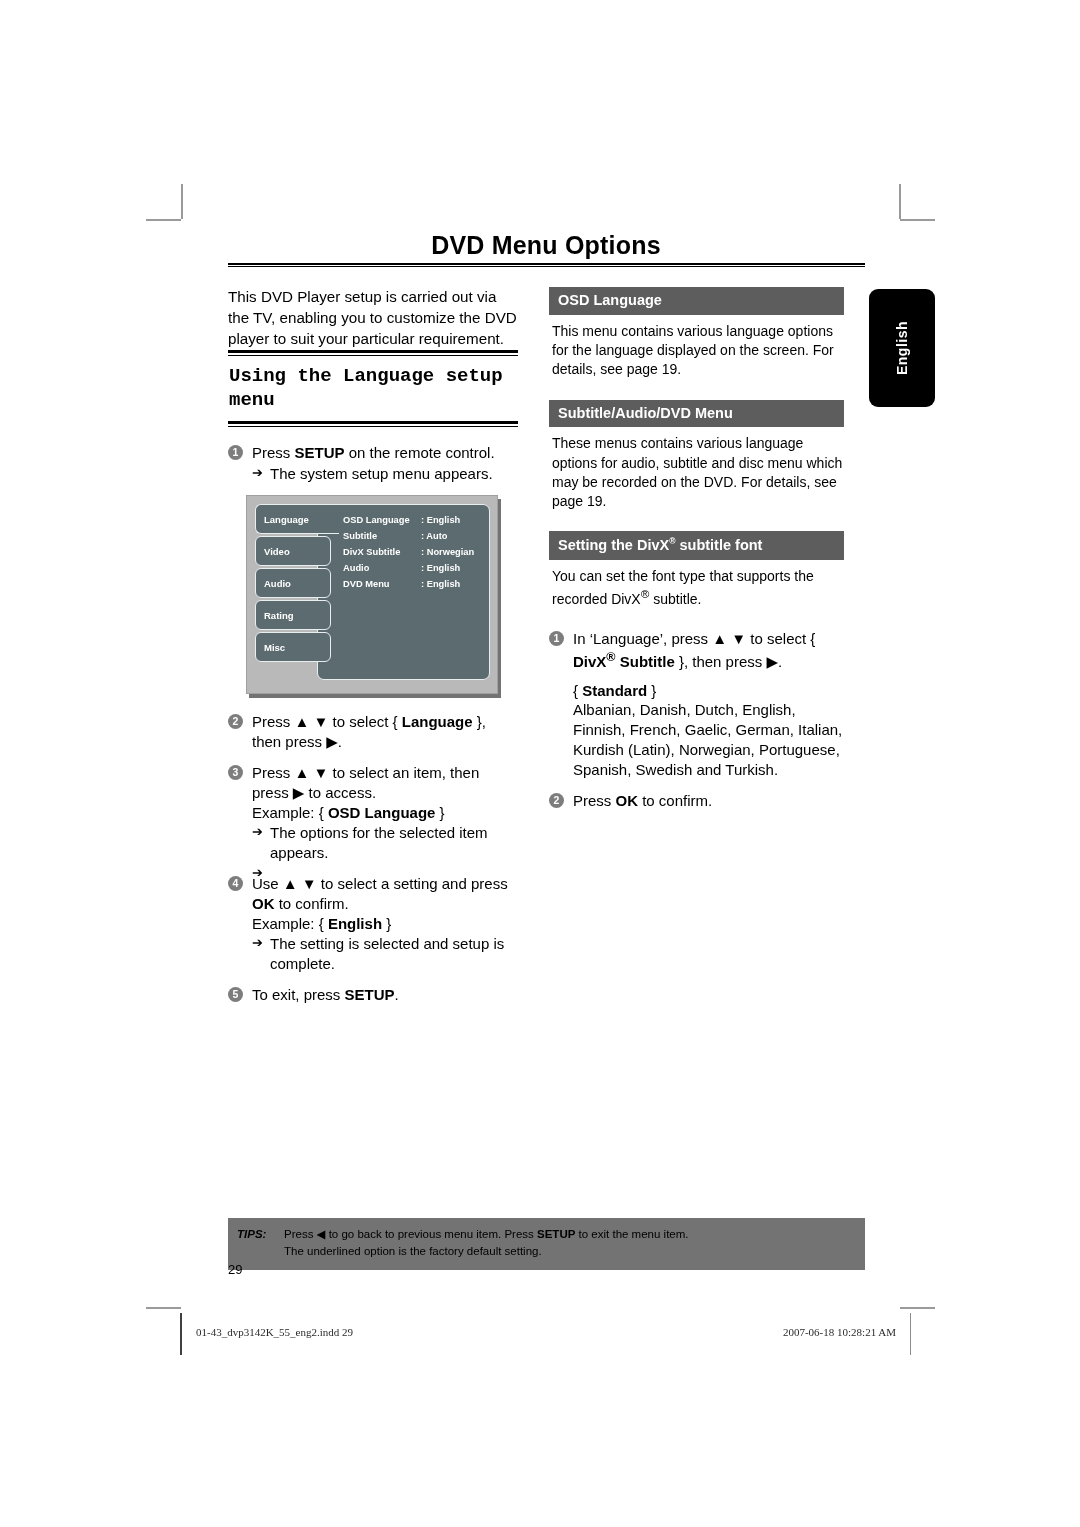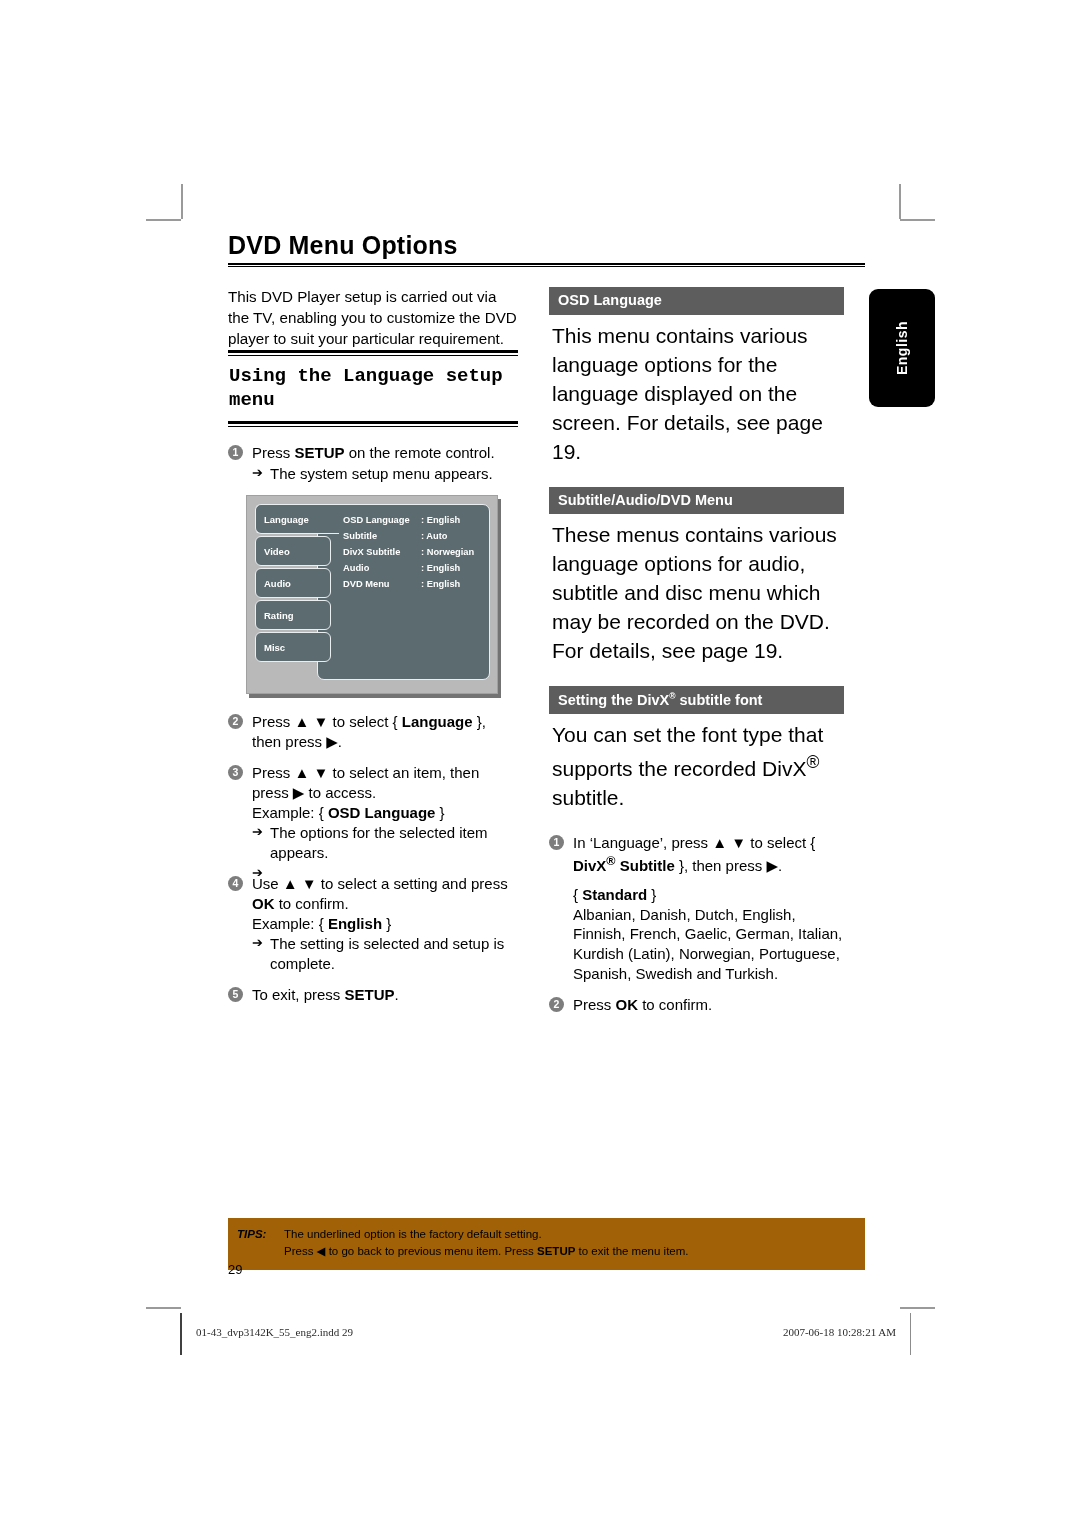--- a/index.html
+++ b/index.html
@@ -32,21 +32,21 @@
   #page {
     position: absolute;
     left: 228px;
     top: 232px;
     width: 637px;
     height: 1060px;
   }
 
   
   .page-title {
-    text-align: left;
+    text-align: center;
     font-size: 25px;
     font-weight: bold;
     letter-spacing: 0.2px;
     line-height: 1.05;
     margin: 0;
     padding: 0 1px 5px 0;
   }
   .title-rule {
     border-top: 2px solid #000;
     border-bottom: 1px solid #000;
@@ -197,21 +197,21 @@
     background: #5d5d5d;
     color: #ffffff;
     font-size: 14.5px;
     font-weight: bold;
     line-height: 1;
     padding: 6px 0 7px 9px;
     margin-bottom: 7px;
   }
   .bar sup { font-size: 8.5px; vertical-align: super; font-weight: bold; }
   .body-txt {
-    font-size: 21px;
+    font-size: 14px;
     line-height: 1.38;
     padding-left: 3px;
     margin-bottom: 20px;
   }
   .under { }
   .langlist { margin-top: 9px; }
 
   
   .side-tab {
     position: absolute;
@@ -233,21 +233,21 @@
     letter-spacing: 0.5px;
     white-space: nowrap;
   }
 
   
   .tips {
     position: absolute;
     left: 228px;
     top: 1218px;
     width: 637px;
-    background: #a16207;
+    background: #737373;
     padding: 8px 0 9px 0;
     font-size: 11.5px;
     line-height: 1.5;
   }
   .tips-row { display: flex; }
   .tips-label {
     width: 56px;
     padding-left: 9px;
     font-weight: bold;
     font-style: italic;
@@ -417,22 +417,22 @@
       </div>
 
     </div>
   </div>
 </div>
 
 <div class="tips">
   <div class="tips-row">
     <div class="tips-label">TIPS:</div>
     <div class="tips-lines">
+      <div>Press ◀ to go back to previous menu item. Press <b>SETUP</b> to exit the menu item.</div>
       <div>The <span class="under">underlined option</span> is the factory default setting.</div>
-      <div>Press ◀ to go back to previous menu item. Press <b>SETUP</b> to exit the menu item.</div>
     </div>
   </div>
 </div>
 
 <div class="page-num">29</div>
 
 <div class="footer">
   <div class="footer-txt footer-left">01-43_dvp3142K_55_eng2.indd   29</div>
   <div class="footer-txt footer-right">2007-06-18   10:28:21 AM</div>
 </div>

